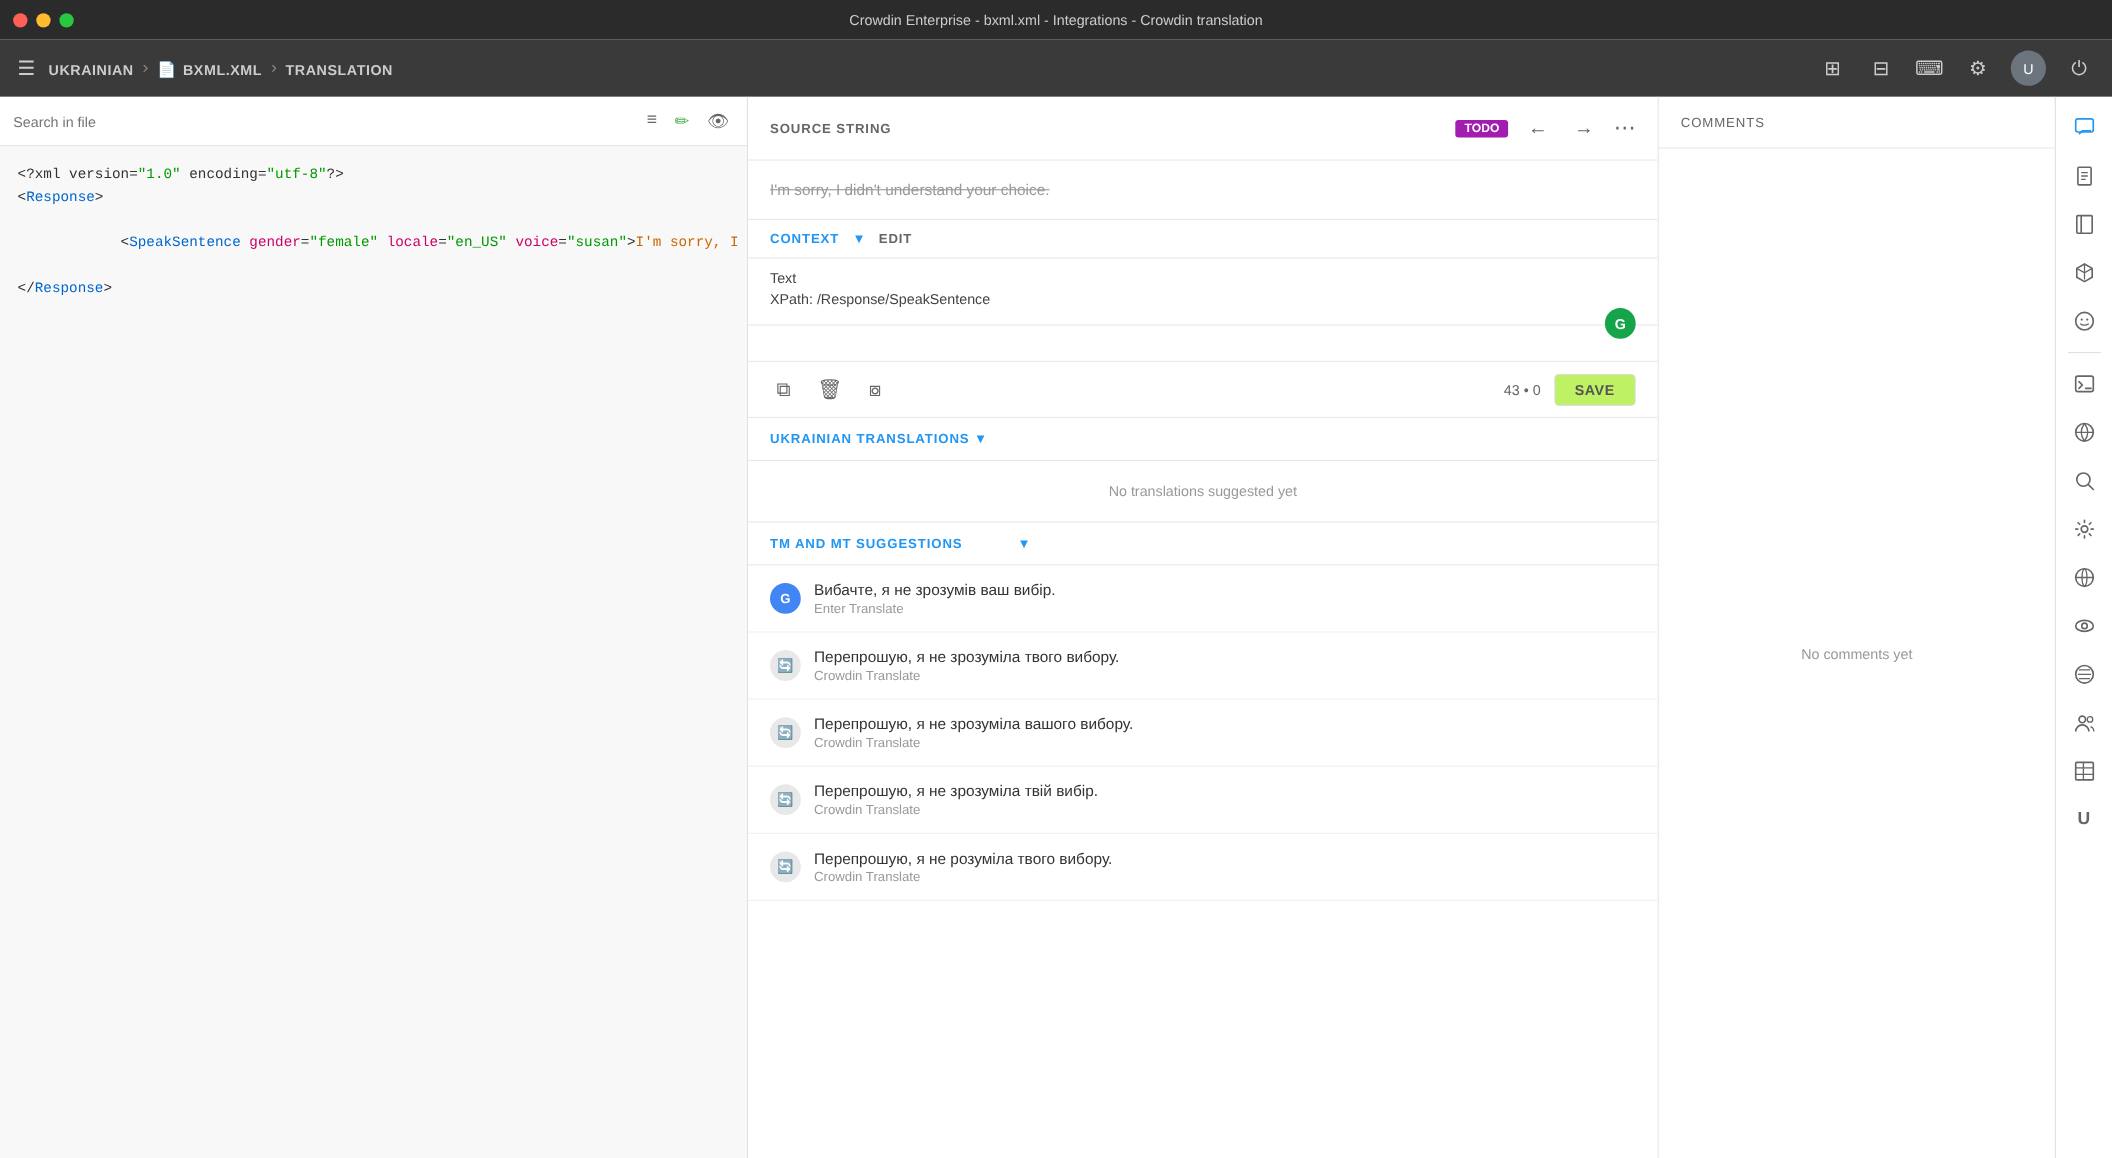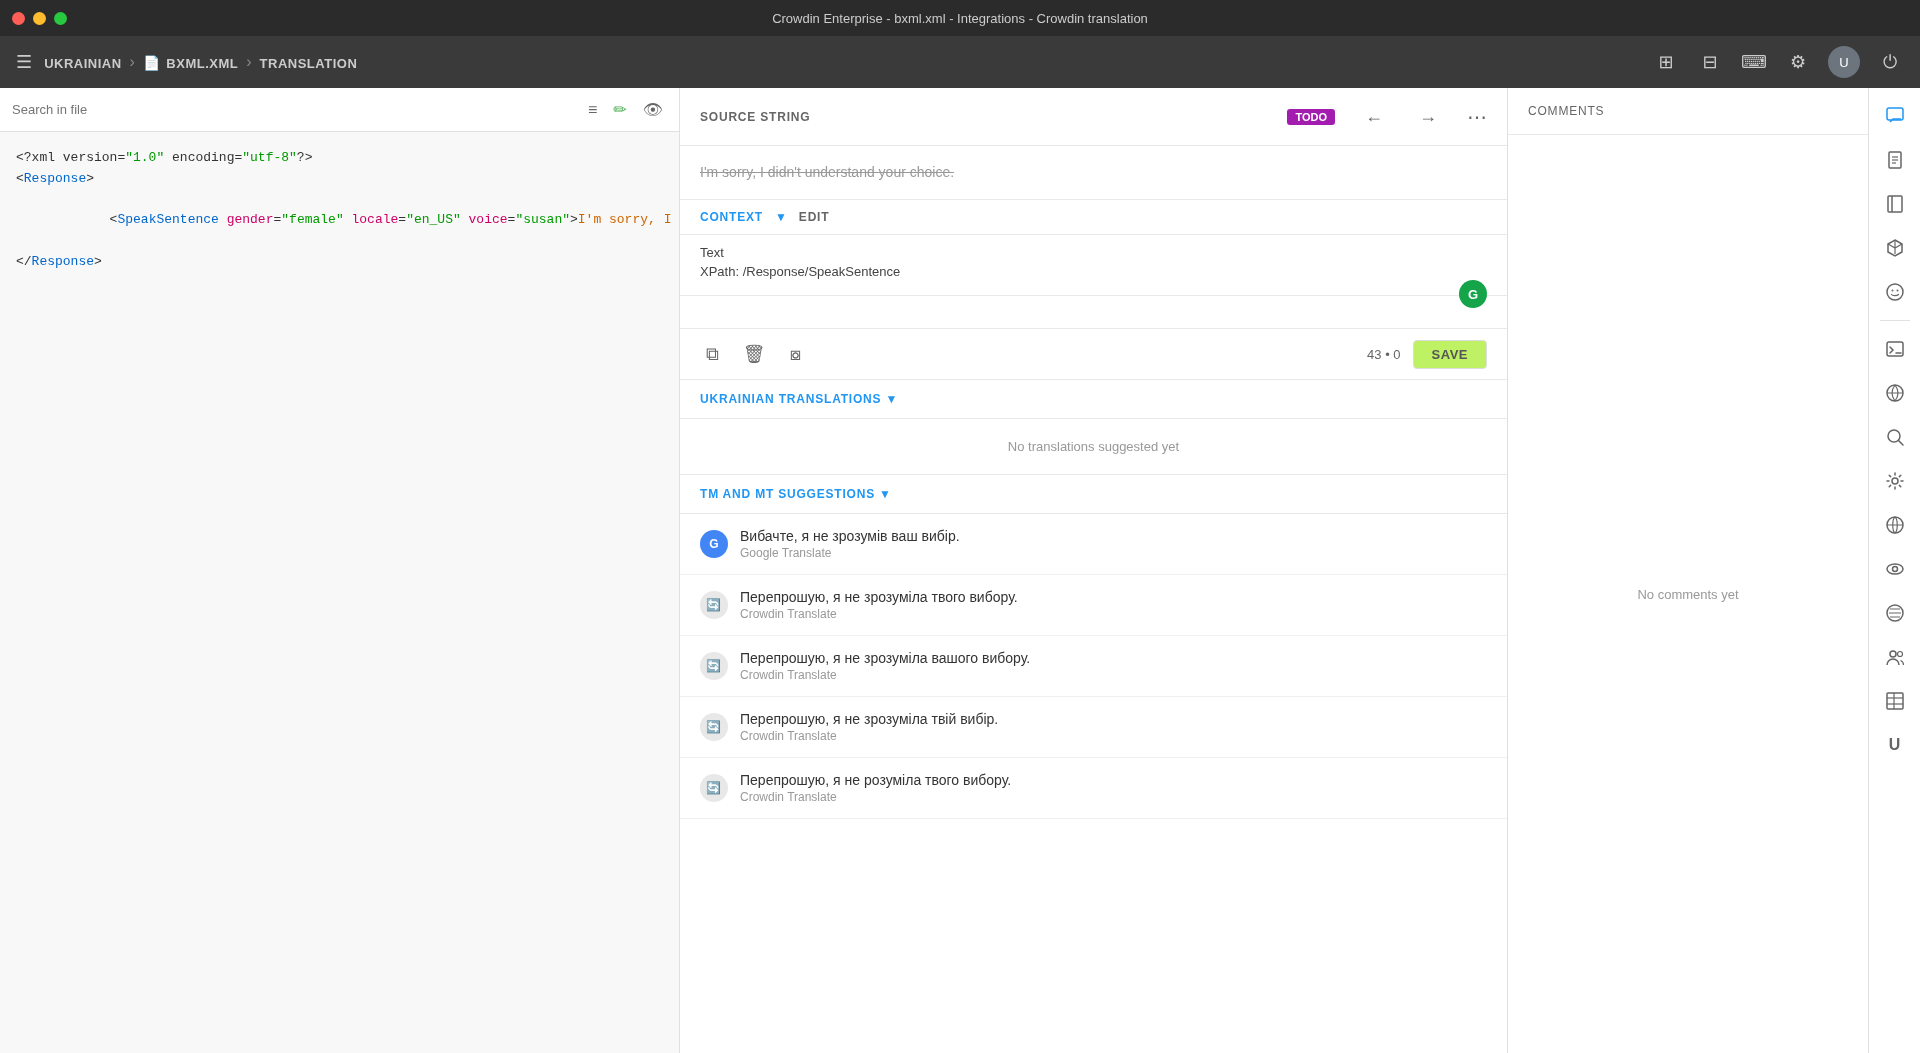--- a/index.html
+++ b/index.html
@@ -109,21 +109,21 @@
       display: flex;
       flex-direction: column;
       border-right: 1px solid #e0e0e0;
       overflow-y: auto;
     }
     .source-header {
       display: flex;
       align-items: center;
       padding: 16px 20px;
       border-bottom: 1px solid #e8e8e8;
-      gap: 24px;
+      gap: 12px;
     }
     .source-label { font-size: 12px; font-weight: 700; color: #666; letter-spacing: 0.8px; text-transform: uppercase; flex: 1; }
     .todo-badge { background: #a21caf; color: white; font-size: 11px; padding: 2px 8px; border-radius: 3px; font-weight: 600; }
     .nav-arrow { color: #666; font-size: 18px; cursor: pointer; padding: 2px 6px; }
     .more-icon { color: #666; font-size: 20px; cursor: pointer; }
 
     .source-text {
       padding: 16px 20px;
       font-size: 14px;
       color: #333;
@@ -214,20 +214,21 @@
       color: #999;
       font-size: 13px;
       border-bottom: 1px solid #e8e8e8;
     }
 
     .suggestions-header {
       display: flex;
       align-items: center;
       padding: 12px 20px;
       border-bottom: 1px solid #e8e8e8;
+      gap: 46px;
     }
     .suggestions-label { font-size: 12px; font-weight: 700; color: #2196F3; letter-spacing: 0.8px; }
     .suggestions-arrow { color: #2196F3; font-size: 12px; margin-left: 4px; }
 
     .suggestion-item {
       display: flex;
       align-items: flex-start;
       padding: 14px 20px;
       border-bottom: 1px solid #f0f0f0;
       gap: 12px;
@@ -396,21 +397,21 @@
 
     <div class="suggestions-header">
       <span class="suggestions-label">TM AND MT SUGGESTIONS</span>
       <span class="suggestions-arrow">▼</span>
     </div>
 
     <div class="suggestion-item">
       <div class="suggestion-icon google-icon">G</div>
       <div class="suggestion-content">
         <span class="suggestion-text">Вибачте, я не зрозумів ваш вибір.</span>
-        <span class="suggestion-source">Google Translate</span>
+        <span class="suggestion-source">Enter Translate</span>
       </div>
     </div>
 
     <div class="suggestion-item">
       <div class="suggestion-icon crowdin-icon" style="font-size:12px;">🔄</div>
       <div class="suggestion-content">
         <span class="suggestion-text">Перепрошую, я не зрозуміла твого вибору.</span>
         <span class="suggestion-source">Crowdin Translate</span>
       </div>
     </div>

